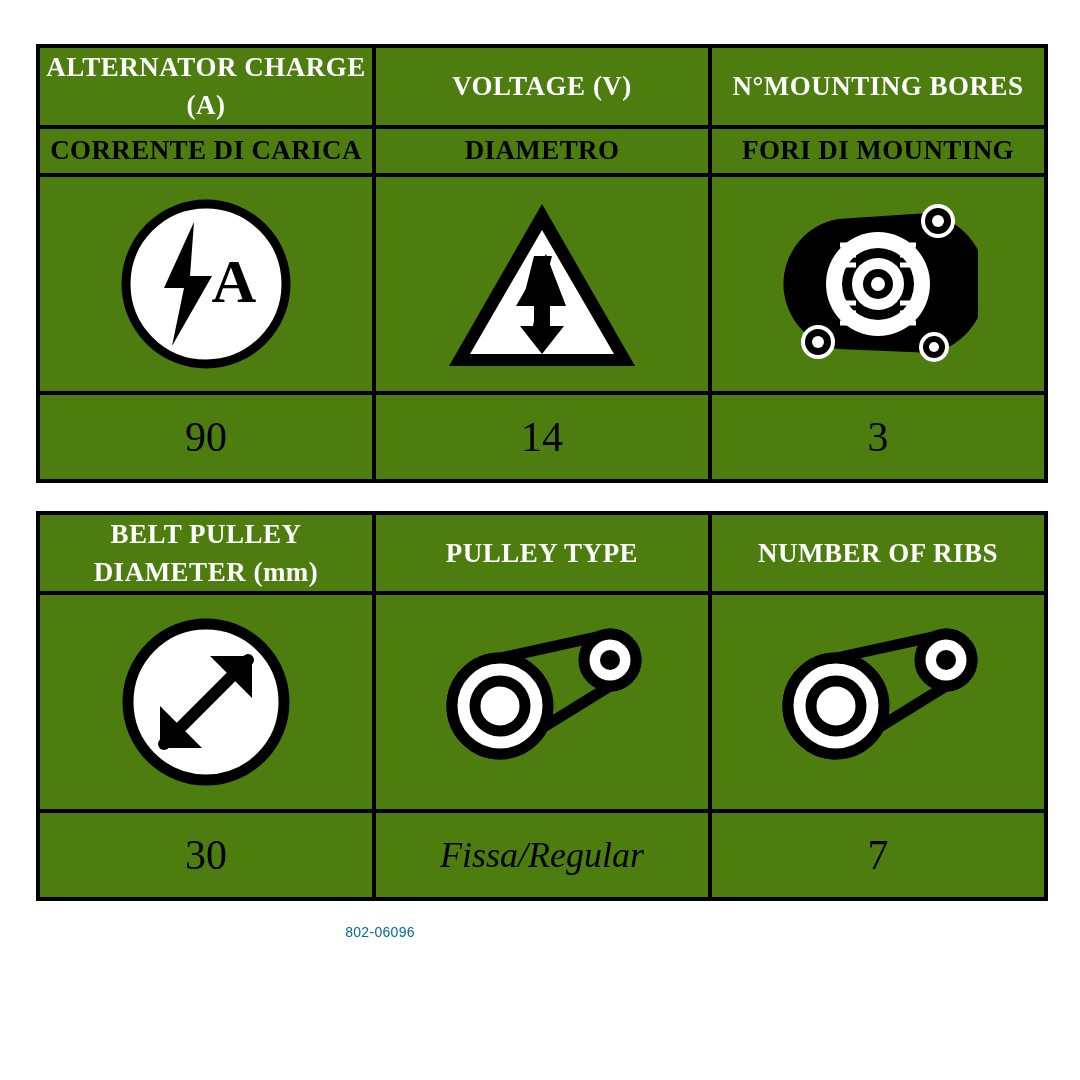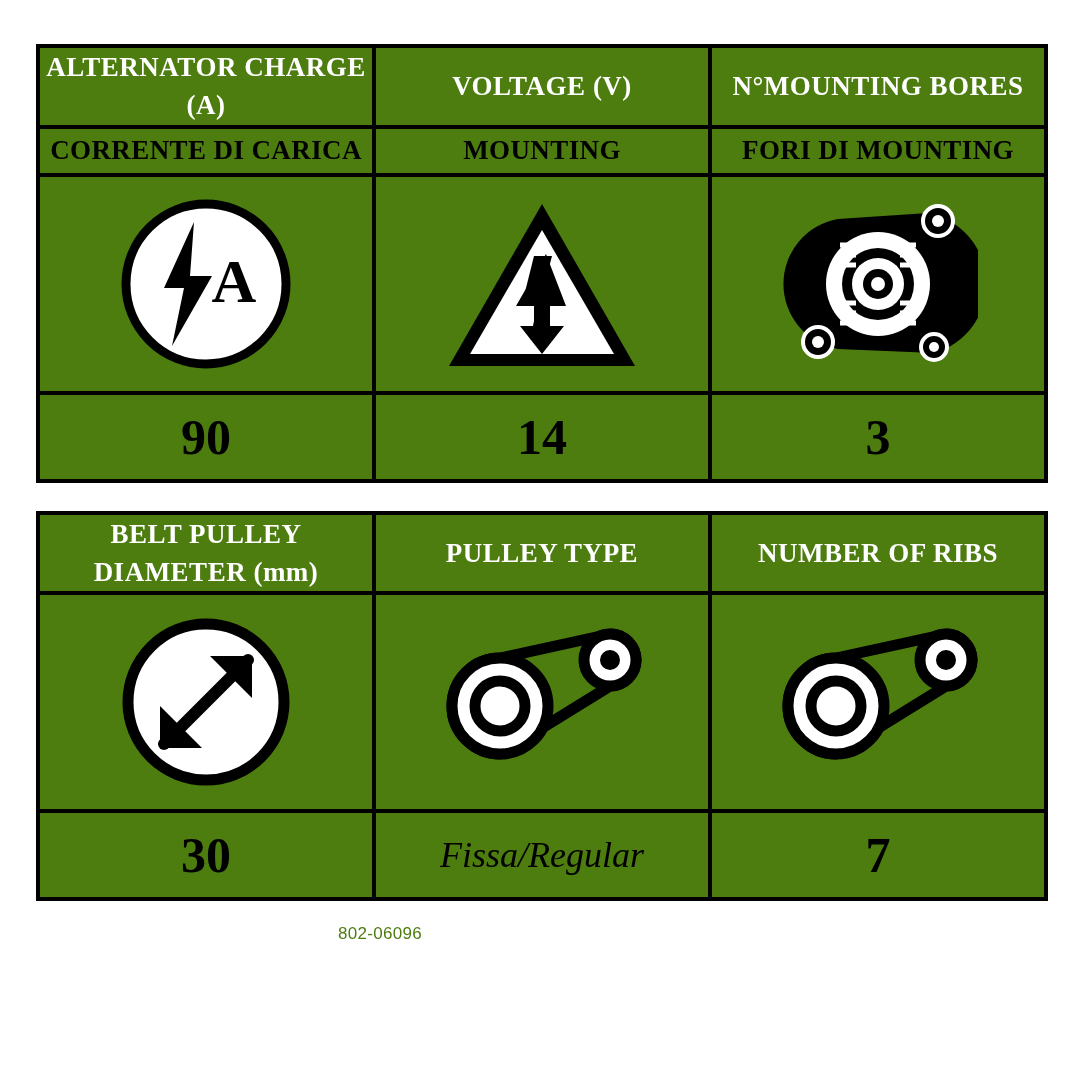--- a/index.html
+++ b/index.html
@@ -67,22 +67,22 @@
     font-size: 27px;
     letter-spacing: 0.4px;
     height: 44px;
     padding: 2px 4px 4px 4px;
   }
   td.icon-cell {
     height: 214px;
   }
   td.val-cell {
     height: 84px;
-    font-weight: bold;
-    font-size: 50px;
+    font-weight: normal;
+    font-size: 42px;
   }
   td.val-cell.text {
     font-weight: normal;
     font-size: 36px;
     font-style: italic;
   }
   tr.gap td {
     height: 28px;
     border-left: none;
     border-right: none;
@@ -98,23 +98,23 @@
     height: 100%;
   }
 
   #code {
     position: absolute;
     left: 36px;
     top: 924px;
     width: 688px;
     text-align: center;
     font-family: "Liberation Sans", sans-serif;
-    font-size: 17px;
+    font-size: 14px;
     letter-spacing: 0.3px;
-    color: #4d7c0f;
+    color: #0369a1;
     z-index: 10;
   }
 </style>
 </head>
 <body>
 
 <svg id="watermark" viewBox="0 0 1080 1080" xmlns="http://www.w3.org/2000/svg">
   <g opacity="1">
 
     <rect x="300" y="370" width="46" height="150" fill="#f3d0c0"></rect>
@@ -142,21 +142,21 @@
   <table class="spec">
 
     <tbody>
         <tr>
       <td class="hdr-en">ALTERNATOR CHARGE (A)</td>
       <td class="hdr-en mid">VOLTAGE (V)</td>
       <td class="hdr-en">N°MOUNTING BORES</td>
     </tr>
     <tr>
       <td class="hdr-it">CORRENTE DI CARICA</td>
-      <td class="hdr-it">MOUNTING</td>
+      <td class="hdr-it">DIAMETRO</td>
       <td class="hdr-it">FORI DI MOUNTING</td>
     </tr>
     <tr>
       <td class="icon-cell">
         <div class="icon-wrap">
           <svg width="180" height="180" viewBox="0 0 180 180" xmlns="http://www.w3.org/2000/svg">
             <circle cx="90" cy="90" r="80" fill="#ffffff" stroke="#000000" stroke-width="9"></circle>
             <path d="M78 28 L48 94 L68 94 L56 152 L96 82 L74 82 Z" fill="#000000"></path>
             <text x="118" y="108" text-anchor="middle" font-family="Liberation Serif, serif" font-weight="bold" font-size="62" fill="#000000">A</text>
           </svg>

